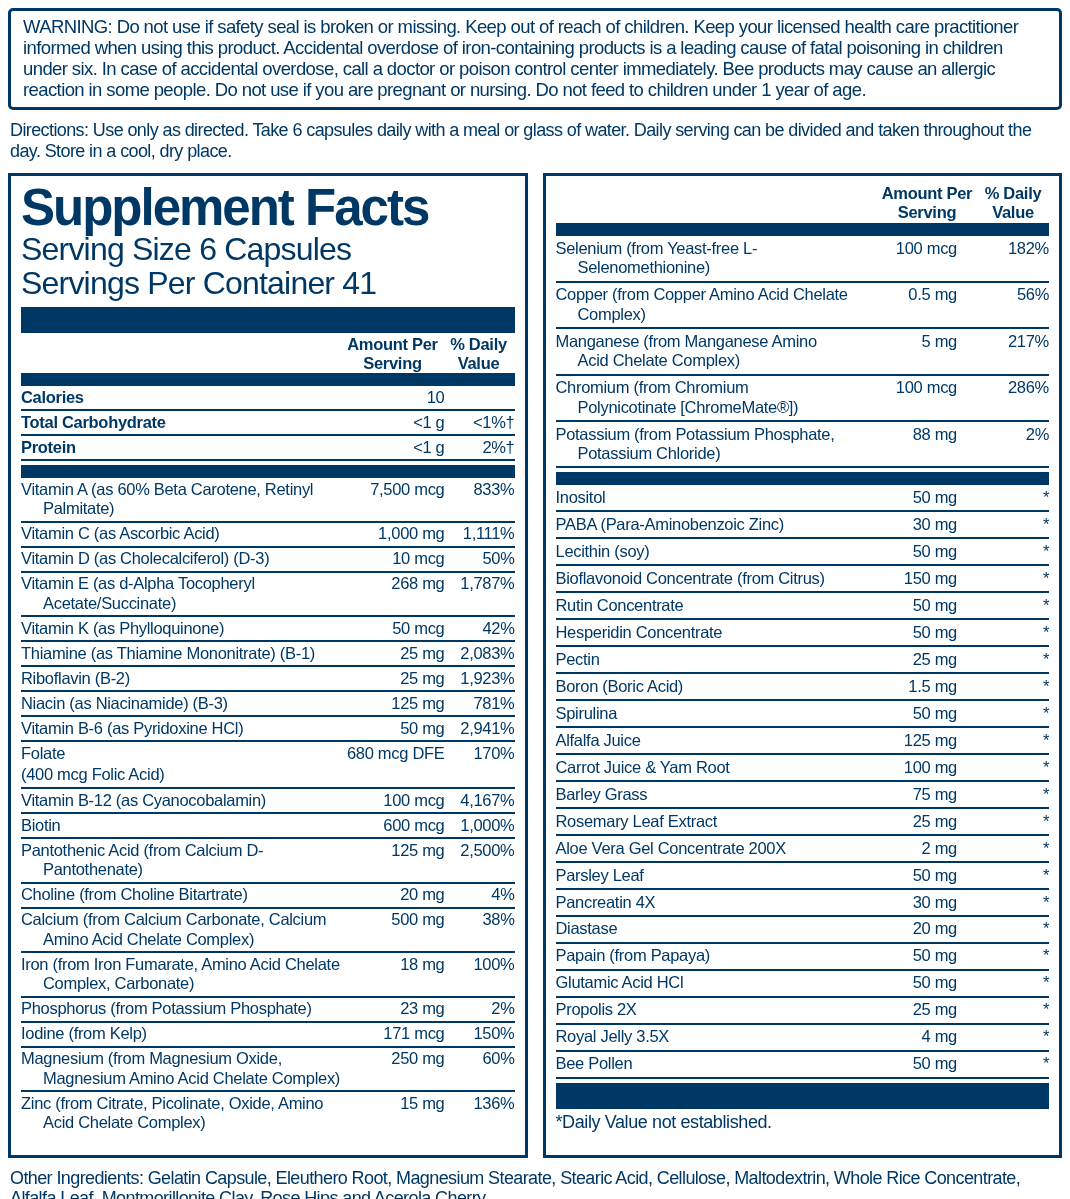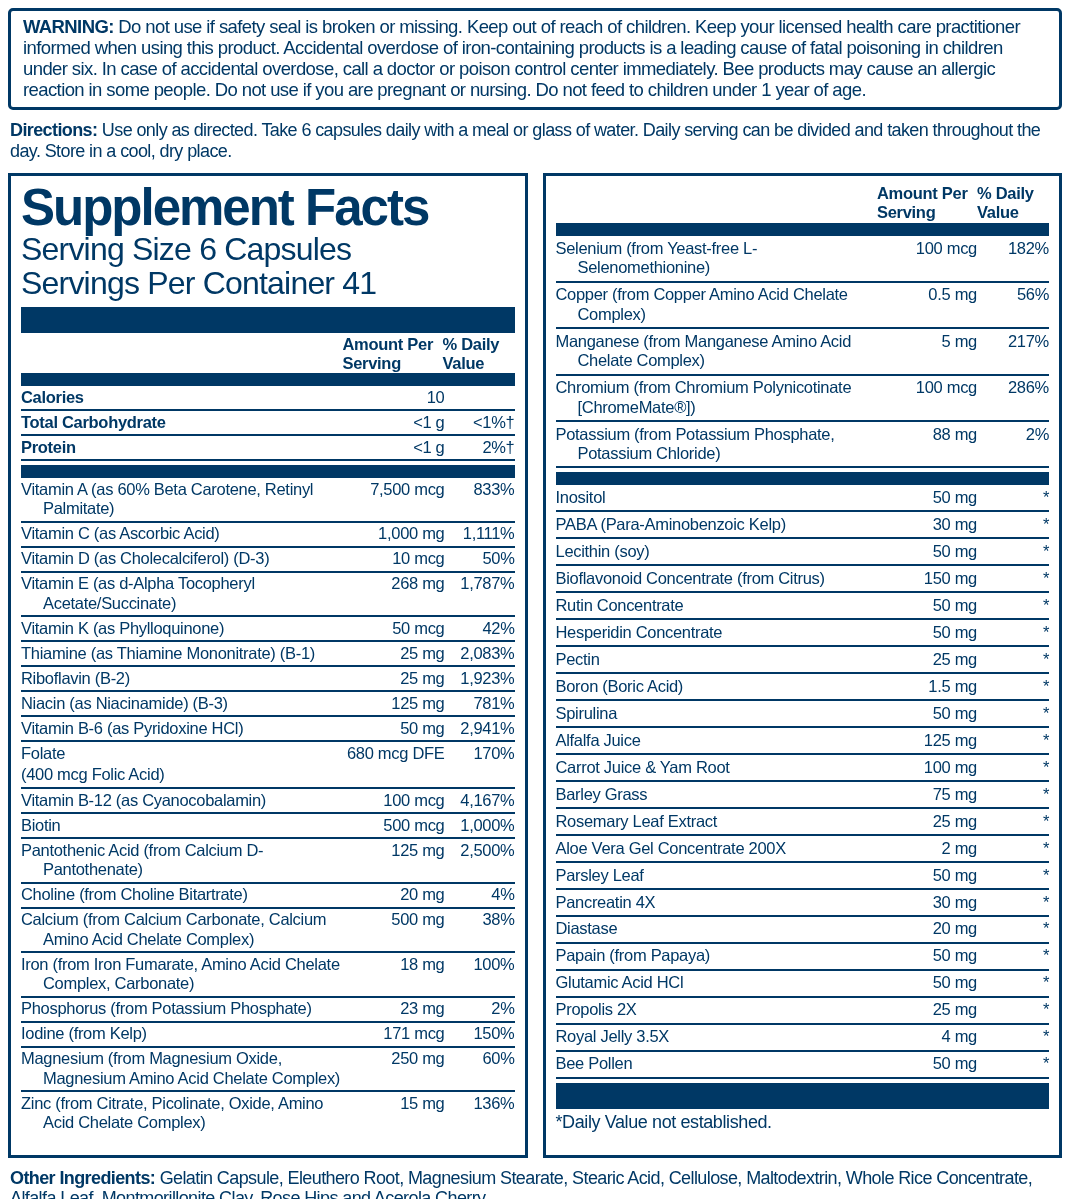--- a/index.html
+++ b/index.html
@@ -15,21 +15,21 @@
   .warning-box{
     border:3px solid #003865;
     border-radius:5px;
     padding:5px 12px 7px;
     font-size:18.5px;
     line-height:1.14;
     letter-spacing:-0.6px;
   }
   .para{margin:10px 2px 12px;font-size:18px;line-height:1.14;letter-spacing:-0.6px;}
   .para.bottom{margin:10px 2px 0;}
-  .blabel{font-weight:bold;}
+  .blabel{font-weight:normal;}
 
   
   .facts{display:flex;gap:15px;align-items:stretch;}
   .box{
     flex:1;
     border:3px solid #003865;
     padding:6px 10px 20px;
     box-sizing:border-box;
     min-width:0;
   }
@@ -52,30 +52,31 @@
   .gap-top{margin-top:4px;}
   .gap-top-lg{margin-top:6px;}
 
   .col-hdr{
     display:flex;
     justify-content:flex-end;
     font-weight:bold;
     font-size:16.5px;
     line-height:1.15;
     letter-spacing:-0.3px;
+    text-align:center;
     padding:2px 0 1px;
   }
   .col-hdr .amt-h{width:100px;white-space:pre-line;}
   .col-hdr .dv-h{width:72px;white-space:pre-line;}
 
   .group{font-size:16.5px;letter-spacing:-0.3px;line-height:1.18;}
   .row{border-bottom:2px solid #003865;}
   .group.no-last-line .row:last-child{border-bottom:none;}
   .row .rl{display:flex;align-items:baseline;padding:1.5px 0 2px;}
-  .col-right .row .rl{padding:2.5px 0 3px;}
+  .col-right .row .rl{padding:2.5px 0 3px;gap:20px;}
   .row .name{flex:1;padding-left:22px;text-indent:-22px;min-width:0;}
   .row .amt{width:100px;text-align:right;white-space:nowrap;flex:none;}
   .row .dv{width:70px;text-align:right;white-space:nowrap;flex:none;}
   .col-right .row .amt{width:88px;}
   .col-right .row .dv{width:72px;}
   .row.macro .name{font-weight:bold;padding-left:0;text-indent:0;}
   .row .rl2{text-align:left;padding:0 70px 3px 0;}
 
   .footnotes{
     font-size:18px;
@@ -218,21 +219,21 @@
           <div class="row">
             <div class="rl">
               <div class="name">Vitamin B-12 (as Cyanocobalamin)</div>
               <div class="amt">100 mcg</div>
               <div class="dv">4,167%</div>
             </div>
           </div>
           <div class="row">
             <div class="rl">
               <div class="name">Biotin</div>
-              <div class="amt">500 mcg</div>
+              <div class="amt">600 mcg</div>
               <div class="dv">1,000%</div>
             </div>
           </div>
           <div class="row">
             <div class="rl">
               <div class="name">Pantothenic Acid (from Calcium D-Pantothenate)</div>
               <div class="amt">125 mg</div>
               <div class="dv">2,500%</div>
             </div>
           </div>
@@ -341,21 +342,21 @@
       <div class="group">
           <div class="row">
             <div class="rl">
               <div class="name">Inositol</div>
               <div class="amt">50 mg</div>
               <div class="dv">*</div>
             </div>
           </div>
           <div class="row">
             <div class="rl">
-              <div class="name">PABA (Para-Aminobenzoic Kelp)</div>
+              <div class="name">PABA (Para-Aminobenzoic Zinc)</div>
               <div class="amt">30 mg</div>
               <div class="dv">*</div>
             </div>
           </div>
           <div class="row">
             <div class="rl">
               <div class="name">Lecithin (soy)</div>
               <div class="amt">50 mg</div>
               <div class="dv">*</div>
             </div>

